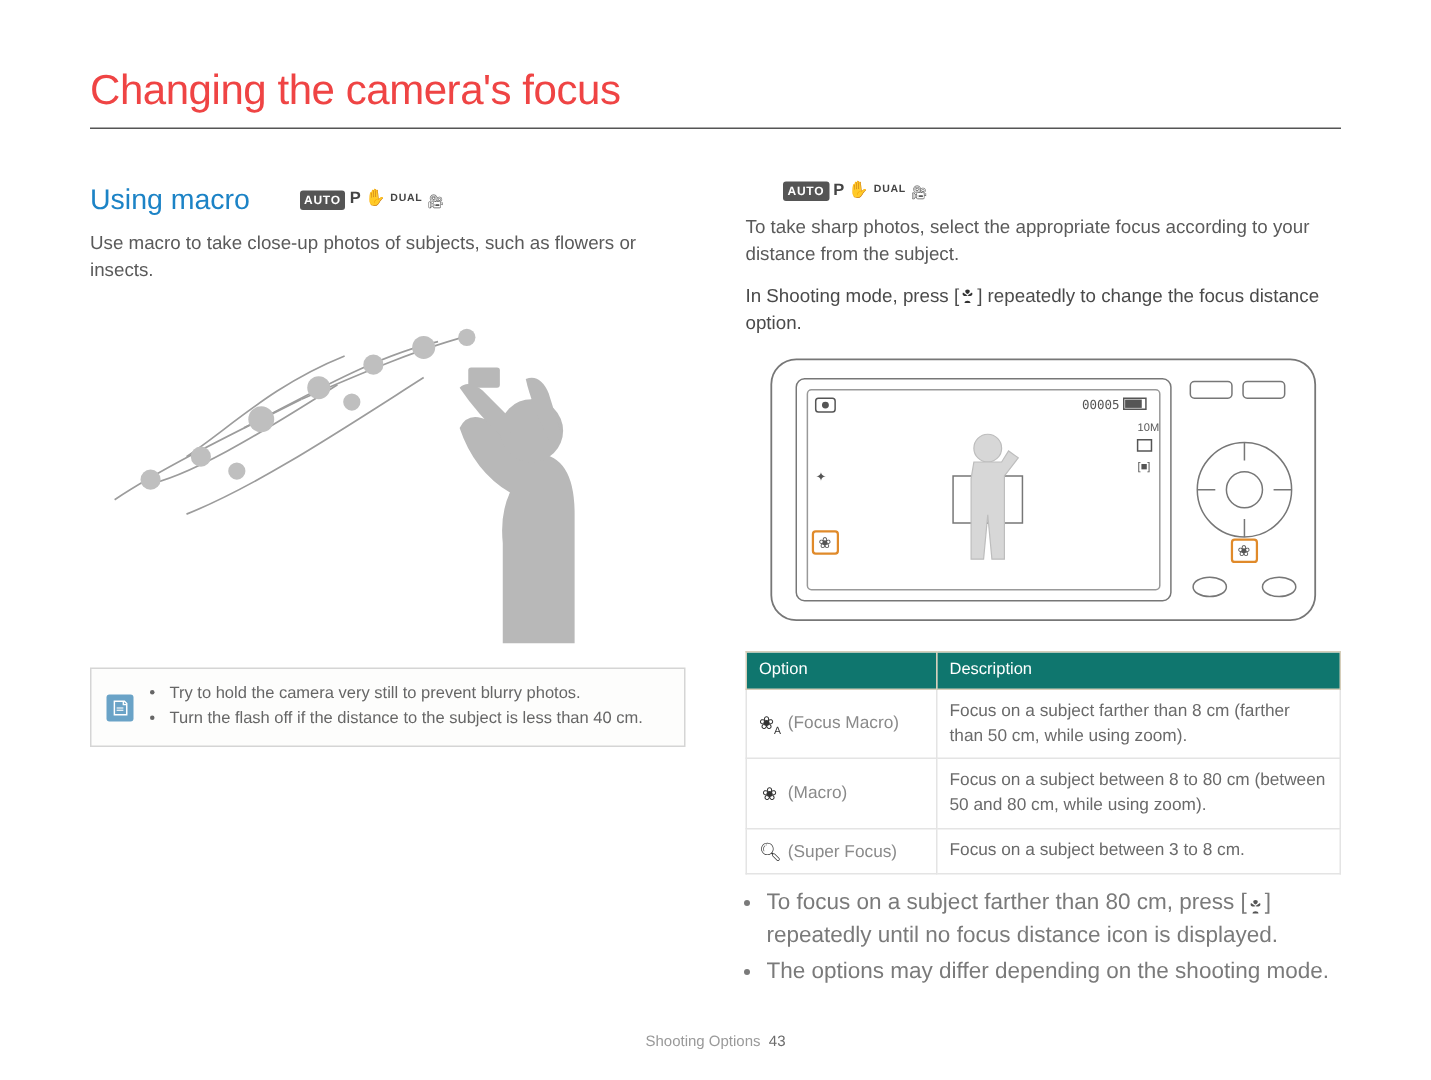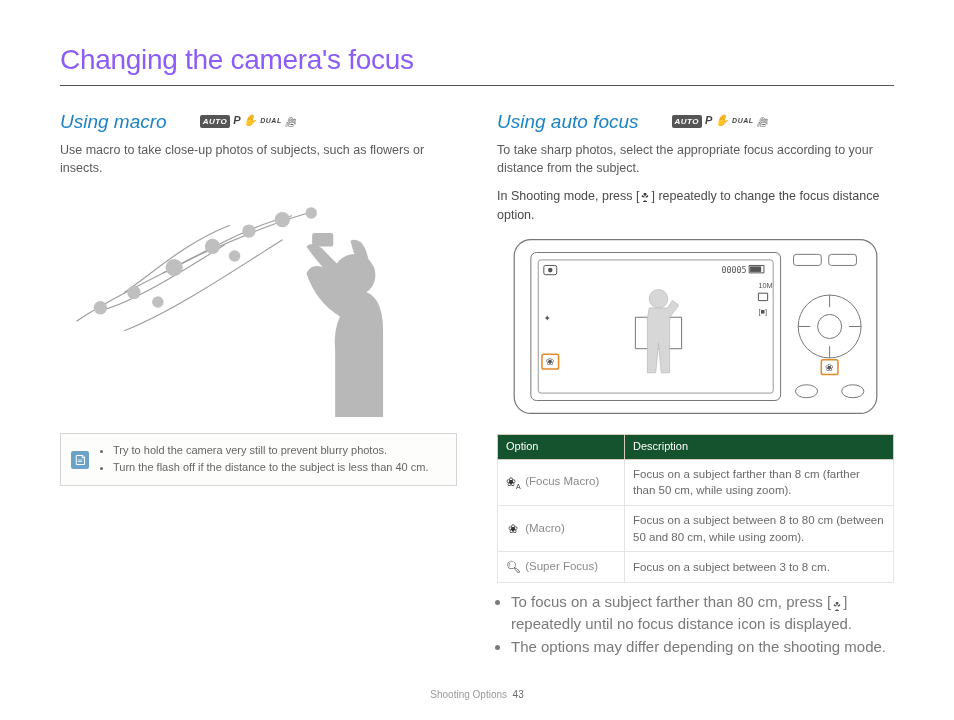--- a/index.html
+++ b/index.html
@@ -8,44 +8,43 @@
     font-family: Arial, Helvetica, sans-serif;
     color: #4c4c4c;
     background: #fff;
     width: 954px;
     height: 720px;
     box-sizing: border-box;
     font-size: 12.5px;
     line-height: 1.45;
   }
   h1.page-title {
-    color: #8b5cf6;
+    color: #ef4444;
     font-weight: 400;
     font-size: 28px;
     margin: 0 0 8px 0;
     font-family: "Arial Narrow", Arial, sans-serif;
     letter-spacing: -0.3px;
     border-bottom: 1px solid #555;
     padding-bottom: 4px;
   }
   .columns {
     display: flex;
     gap: 40px;
     margin-top: 22px;
   }
   .col { flex: 1; min-width: 0; }
   h2.section {
     color: #1c83c6;
     font-weight: 400;
     font-size: 19px;
-    margin: 0 0 6px 0;
+    margin: 12px 0 6px 0;
     display: flex;
     align-items: center;
     gap: 8px;
-    font-style: italic;
   }
   .mode-strip {
     display: inline-flex;
     align-items: center;
     gap: 3px;
     color: #555;
     font-size: 10px;
     padding-left: 25px;
   }
   .mode-pill {
@@ -94,21 +93,21 @@
      vector-effect: non-scaling-stroke;
   }
 
   
   table.opts {
     width: 100%;
     border-collapse: collapse;
     font-size: 11.5px;
   }
   table.opts th {
-    background: #14532d;
+    background: #0f766e;
     color: #fff;
     font-weight: 400;
     text-align: left;
     padding: 4px 8px;
     border: 1px solid #d6ceba;
     font-size:11px;
   }
   table.opts td {
     border: 1px solid #e4e4e4;
     padding: 6px 8px;
@@ -214,21 +213,20 @@
       </span>
       <ul>
         <li>Try to hold the camera very still to prevent blurry photos.</li>
         <li>Turn the flash off if the distance to the subject is less than 40 cm.</li>
       </ul>
     </div>
   </div>
 
   <div class="col">
     <h2 class="section">
-      <span>Using auto focus</span>
       <span class="mode-strip">
         <span class="mode-pill">AUTO</span>
         <span class="mode-p">P</span>
         <span class="mode-hand">✋</span>
         <span class="mode-dual">DUAL</span>
         <span class="mode-cam">🎥︎</span>
       </span>
     </h2>
     <p class="lead">To take sharp photos, select the appropriate focus according to your distance from the subject.</p>
     <p class="lead" style="color:#4a4a4a;">

